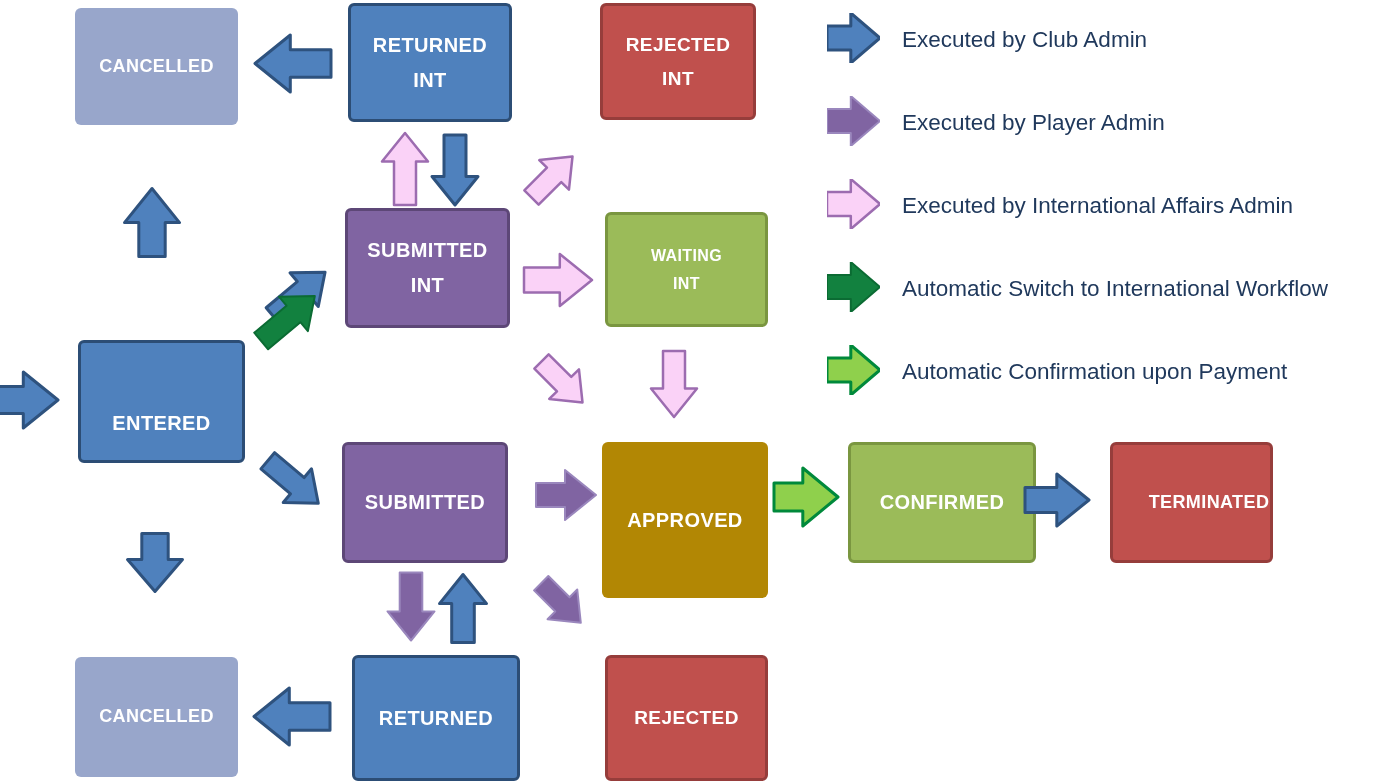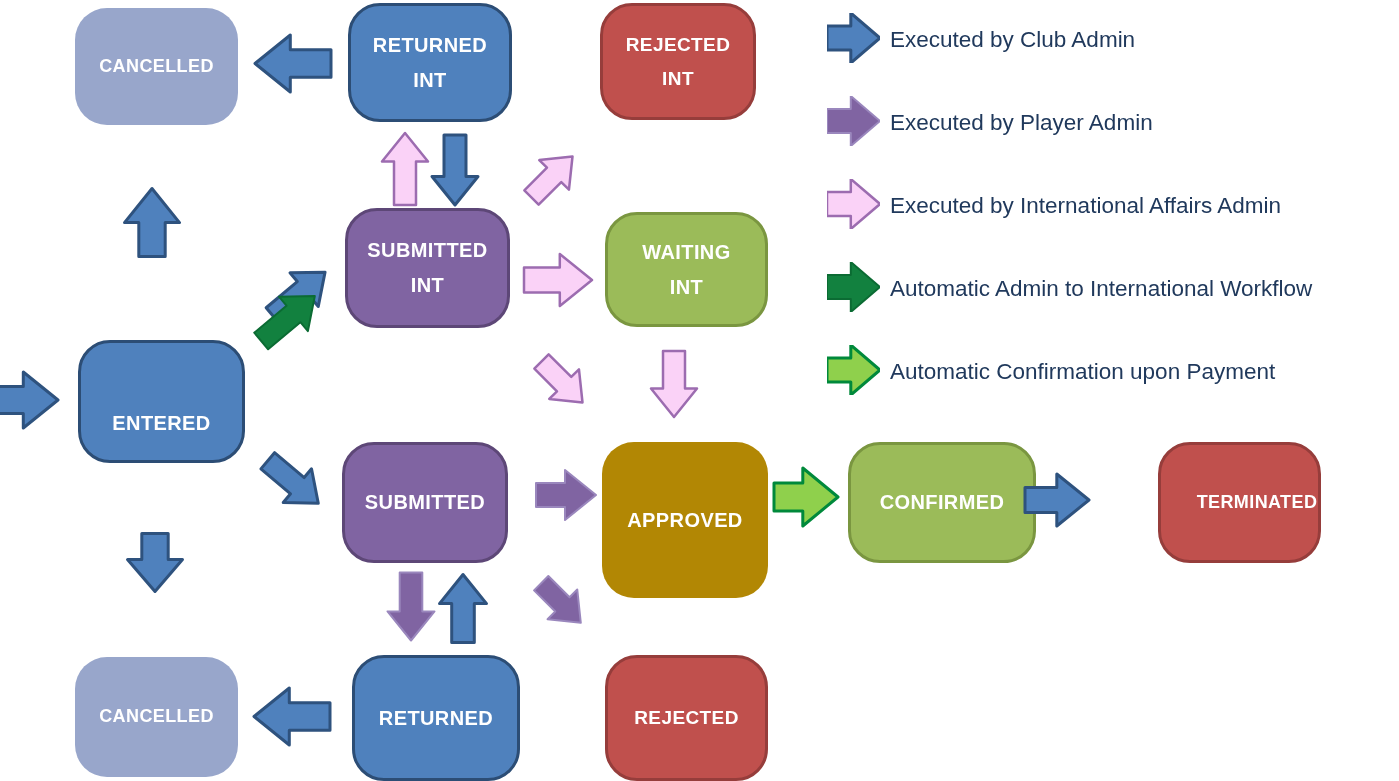--- a/index.html
+++ b/index.html
@@ -1,30 +1,30 @@
 <!DOCTYPE html>
 <html><head>
 <meta charset="utf-8">
 <style>
   html,body{margin:0;padding:0;}
   body{font-family:"Liberation Sans",sans-serif;background:#ffffff;}
   .stage{position:relative;width:1399px;height:781px;overflow:hidden;background:#ffffff;}
   .node{
-    position:absolute;box-sizing:border-box;border-radius:32px;
+    position:absolute;box-sizing:border-box;border-radius:6px;
     display:flex;align-items:center;justify-content:center;text-align:center;
     z-index:1;
   }
   .node-label{
     color:#ffffff;font-weight:700;font-size:20px;letter-spacing:.4px;
     white-space:pre-line;line-height:1.75;
   }
   .arrow{position:absolute;z-index:2;}
   .arrow svg{display:block;overflow:visible;}
   .legend-row{
-    position:absolute;display:flex;align-items:center;gap:10px;height:54px;z-index:4;
+    position:absolute;display:flex;align-items:center;gap:22px;height:54px;z-index:4;
   }
   .legend-label{
     color:#20395c;font-size:22.5px;font-weight:400;white-space:nowrap;
   }
 </style>
 </head>
 <body>
 
 <div class="stage">
     <div class="node" style="left: 75px; top: 8px; width: 163px; height: 117px; background: rgb(152, 166, 203); border: 0px solid rgb(152, 166, 203);">
@@ -36,36 +36,36 @@
     </div>
     <div class="node" style="left: 600px; top: 3px; width: 156px; height: 117px; background: rgb(192, 80, 77); border: 3px solid rgb(150, 61, 59);">
       <span class="node-label" style="font-size: 19px;">REJECTED
 INT</span>
     </div>
     <div class="node" style="left: 345px; top: 208px; width: 165px; height: 120px; background: rgb(128, 100, 162); border: 3px solid rgb(93, 71, 119);">
       <span class="node-label" style="font-size: 20px;">SUBMITTED
 INT</span>
     </div>
     <div class="node" style="left: 605px; top: 212px; width: 163px; height: 115px; background: rgb(155, 187, 89); border: 3px solid rgb(122, 150, 64);">
-      <span class="node-label" style="font-size: 20px;">WAITING
+      <span class="node-label" style="font-size: 16px;">WAITING
 INT</span>
     </div>
     <div class="node" style="left: 78px; top: 340px; width: 167px; height: 123px; background: rgb(79, 129, 189); border: 3px solid rgb(44, 77, 117);">
       <span class="node-label" style="font-size: 20px; margin-top: 43px;">ENTERED</span>
     </div>
     <div class="node" style="left: 342px; top: 442px; width: 166px; height: 121px; background: rgb(128, 100, 162); border: 3px solid rgb(93, 71, 119);">
       <span class="node-label" style="font-size: 20px;">SUBMITTED</span>
     </div>
     <div class="node" style="left: 602px; top: 442px; width: 166px; height: 156px; background: rgb(178, 135, 4); border: 0px solid rgb(178, 135, 4);">
       <span class="node-label" style="font-size: 20px;">APPROVED</span>
     </div>
     <div class="node" style="left: 848px; top: 442px; width: 188px; height: 121px; background: rgb(155, 187, 89); border: 3px solid rgb(122, 150, 64);">
       <span class="node-label" style="font-size: 20px;">CONFIRMED</span>
     </div>
-    <div class="node" style="left: 1158px; top: 442px; width: 163px; height: 121px; background: rgb(192, 80, 77); border: 3px solid rgb(150, 61, 59); padding-left: 35px;">
+    <div class="node" style="left: 1110px; top: 442px; width: 163px; height: 121px; background: rgb(192, 80, 77); border: 3px solid rgb(150, 61, 59); padding-left: 35px;">
       <span class="node-label" style="font-size: 18px;">TERMINATED</span>
     </div>
     <div class="node" style="left: 75px; top: 657px; width: 163px; height: 120px; background: rgb(152, 166, 203); border: 0px solid rgb(152, 166, 203);">
       <span class="node-label" style="font-size: 18px;">CANCELLED</span>
     </div>
     <div class="node" style="left: 352px; top: 655px; width: 168px; height: 126px; background: rgb(79, 129, 189); border: 3px solid rgb(44, 77, 117);">
       <span class="node-label" style="font-size: 20px;">RETURNED</span>
     </div>
     <div class="node" style="left: 605px; top: 655px; width: 163px; height: 126px; background: rgb(192, 80, 77); border: 3px solid rgb(150, 61, 59);">
       <span class="node-label" style="font-size: 19px;">REJECTED</span>
@@ -185,21 +185,21 @@
     <div class="legend-row" style="left: 827px; top: 179px;">
       <span><svg width="53" height="50" viewBox="0 0 53 50">
           <polygon points="0.0,13.0 23.8,13.0 23.8,0.0 53.0,25.0 23.8,50.0 23.8,37.0 0.0,37.0" fill="#fad2f7" stroke="#9c6cb0" stroke-width="2.5" stroke-linejoin="round"></polygon>
         </svg></span>
       <span class="legend-label">Executed by International Affairs Admin</span>
     </div>
     <div class="legend-row" style="left: 827px; top: 262px;">
       <span><svg width="53" height="50" viewBox="0 0 53 50">
           <polygon points="0.0,13.0 23.8,13.0 23.8,0.0 53.0,25.0 23.8,50.0 23.8,37.0 0.0,37.0" fill="#12813f" stroke="#0b6b33" stroke-width="2" stroke-linejoin="round"></polygon>
         </svg></span>
-      <span class="legend-label">Automatic Admin to International Workflow</span>
+      <span class="legend-label">Automatic Switch to International Workflow</span>
     </div>
     <div class="legend-row" style="left: 827px; top: 345px; text-align: right;">
       <span><svg width="53" height="50" viewBox="0 0 53 50">
           <polygon points="0.0,13.0 23.8,13.0 23.8,0.0 53.0,25.0 23.8,50.0 23.8,37.0 0.0,37.0" fill="#8fd04c" stroke="#00893b" stroke-width="3" stroke-linejoin="round"></polygon>
         </svg></span>
       <span class="legend-label">Automatic Confirmation upon Payment</span>
     </div>
   </div>
 
 </body></html>

